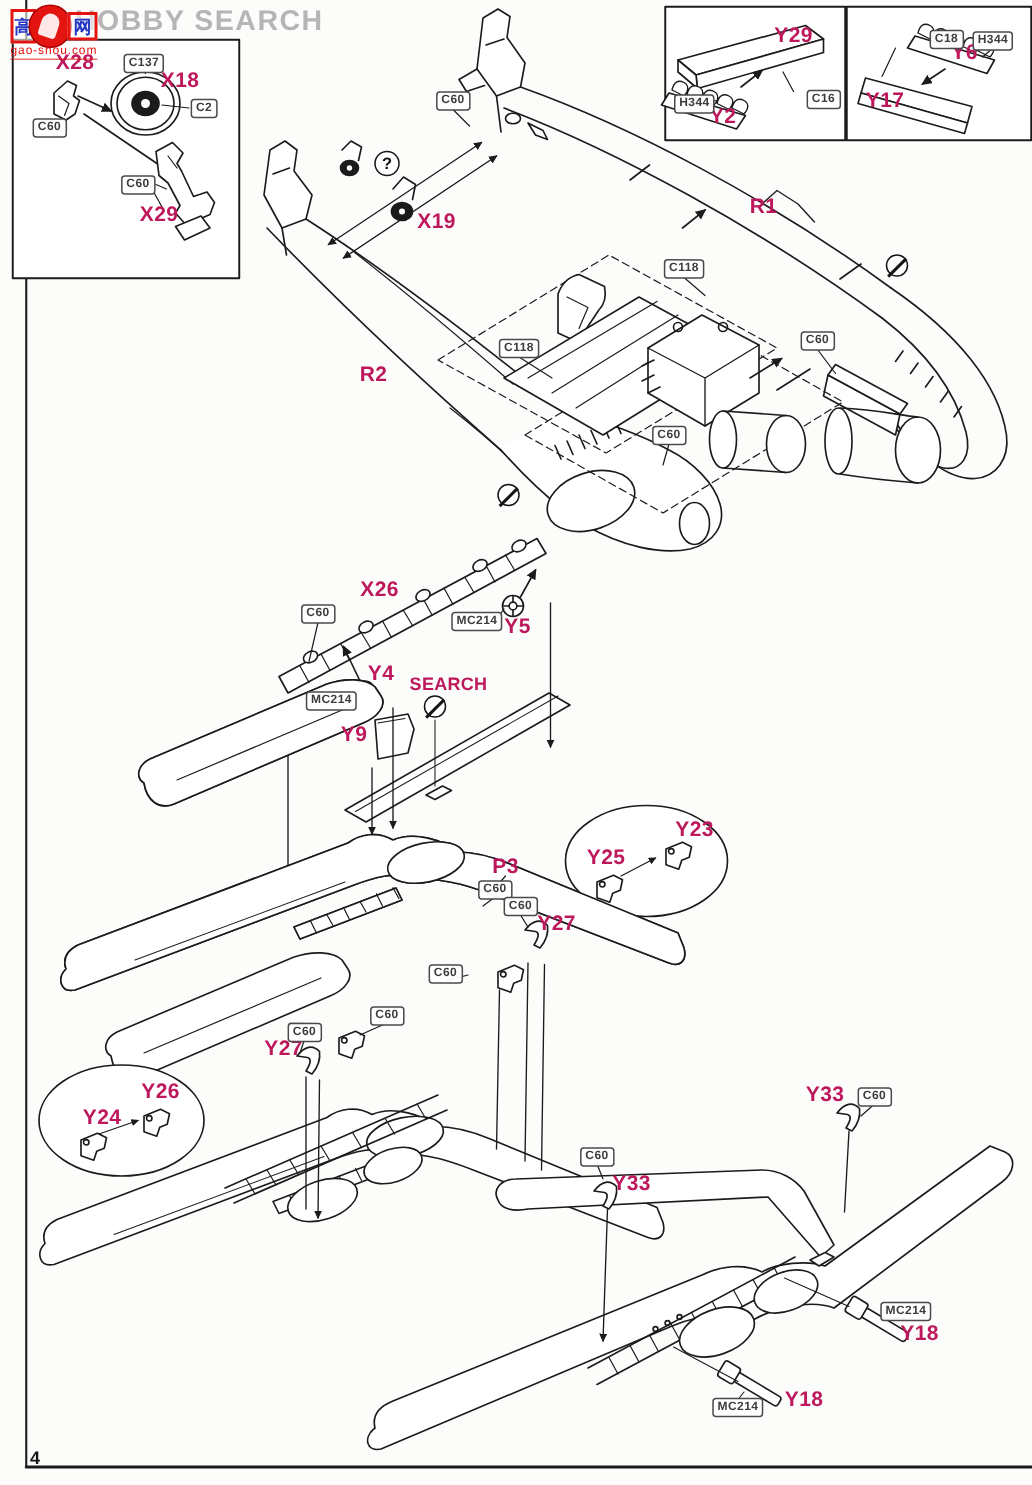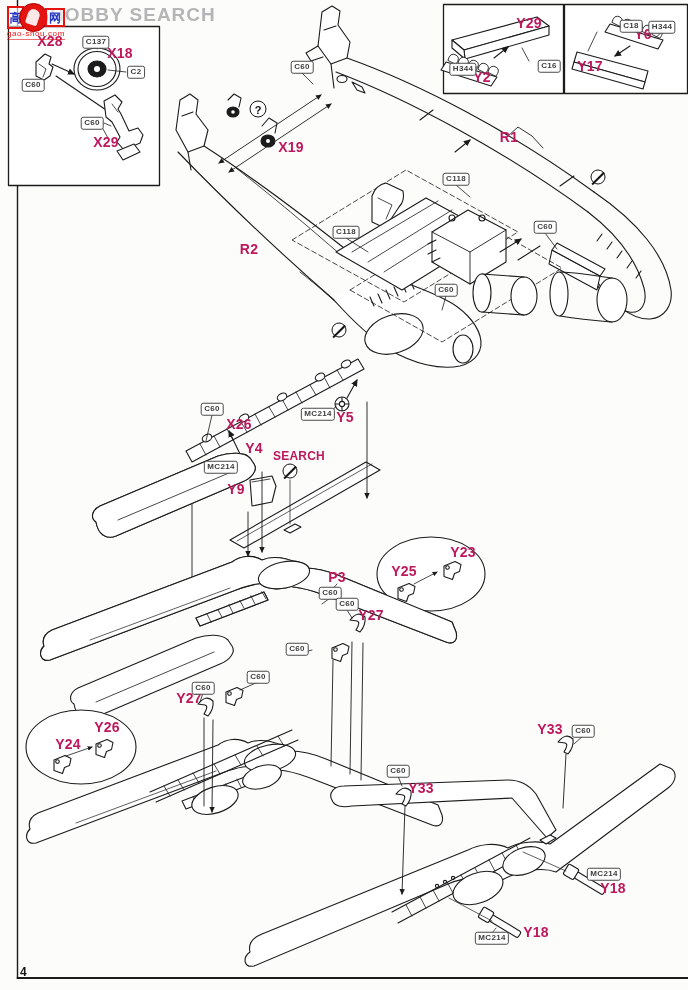--- a/index.html
+++ b/index.html
@@ -312,21 +312,21 @@
       <div class="part-label" style="left: 31px; top: 41px; margin-left: 19px;">X28</div>
       <div class="part-label" style="left: 120px; top: 53px;">X18</div>
       <div class="part-label" style="left: 90px; top: 142px; margin-left: 16px;">X29</div>
       <div class="part-label" style="left: 529px; top: 23px;">Y29</div>
       <div class="part-label" style="left: 482px; top: 77px;">Y2</div>
       <div class="part-label" style="left: 643px; top: 34px;">Y6</div>
       <div class="part-label" style="left: 590px; top: 66px;">Y17</div>
       <div class="part-label" style="left: 291px; top: 147px; text-align: right;">X19</div>
       <div class="part-label" style="left: 509px; top: 137px;">R1</div>
       <div class="part-label" style="left: 249px; top: 249px;">R2</div>
-      <div class="part-label" style="left: 239px; top: 392px; margin-top: 32px;">X26</div>
+      <div class="part-label" style="left: 253px; top: 392px;">X26</div>
       <div class="part-label" style="left: 345px; top: 417px;">Y5</div>
       <div class="part-label" style="left: 254px; top: 448px;">Y4</div>
       <div class="part-label" style="left: 299px; top: 456px; font-size: 12px;">SEARCH</div>
       <div class="part-label" style="left: 236px; top: 489px;">Y9</div>
       <div class="part-label" style="left: 337px; top: 577px;">P3</div>
       <div class="part-label" style="left: 404px; top: 571px;">Y25</div>
       <div class="part-label" style="left: 463px; top: 552px;">Y23</div>
       <div class="part-label" style="left: 371px; top: 615px;">Y27</div>
       <div class="part-label" style="left: 189px; top: 698px;">Y27</div>
       <div class="part-label" style="left: 107px; top: 727px;">Y26</div>

